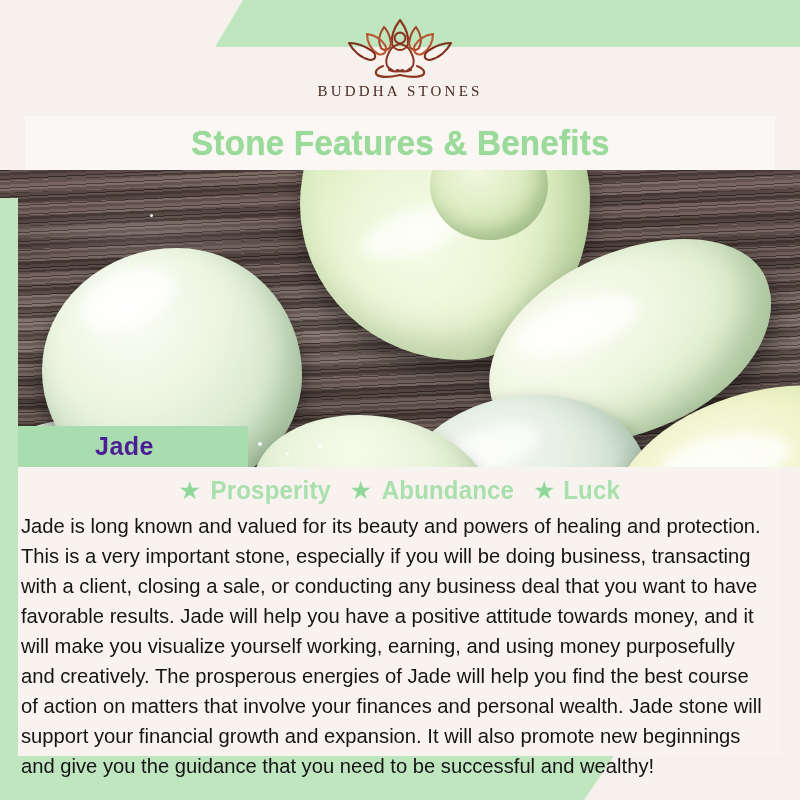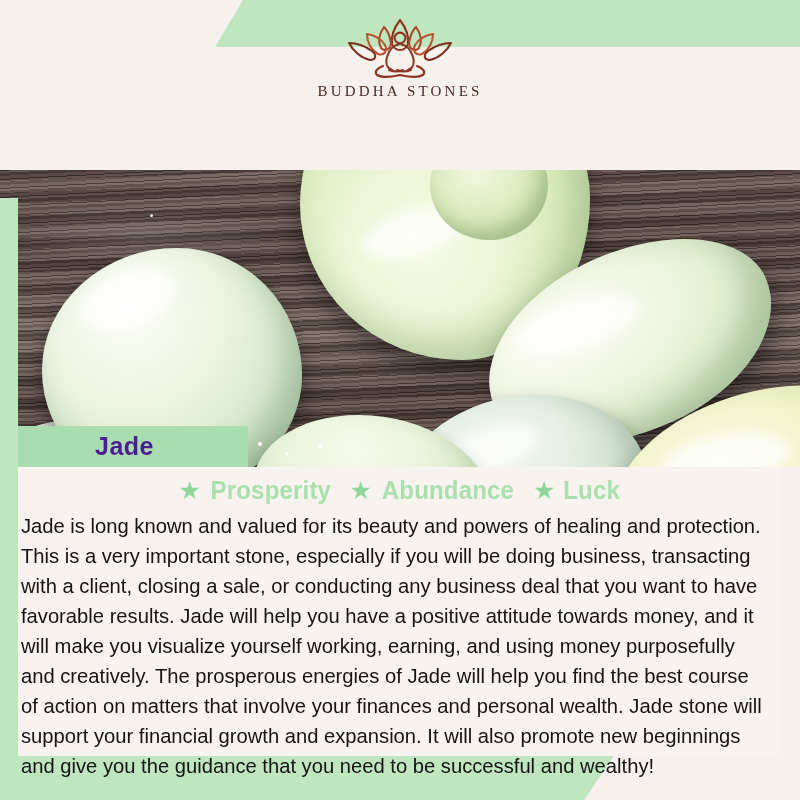--- a/index.html
+++ b/index.html
@@ -195,20 +195,23 @@
           <path d="M61 30 C68 31,72 36,74 43 C76 49,74 54,69 56"></path>
           <path d="M44 52 C38 54,35 58,38 61 C43 64,52 63,61 61 C70 63,79 64,84 61 C87 58,84 54,78 52"></path>
           <path d="M50 56 C55 58,60 58,64 56"></path>
           <path d="M72 56 C67 58,62 58,58 56"></path>
         </g>
       </svg>
       <div class="logo-word">BUDDHA STONES</div>
     </div>
   </div>
 
+  <div class="title-band">
+    <div class="title">Stone Features &amp; Benefits</div>
+  </div>
 
   <div class="photo">
     <div class="wood"></div>
     <div class="stone s8"></div>
     <div class="stone s2">
         <i></i>
       </div>
     <div class="stone s3"></div>
     <div class="stone s1">
         <i></i>

